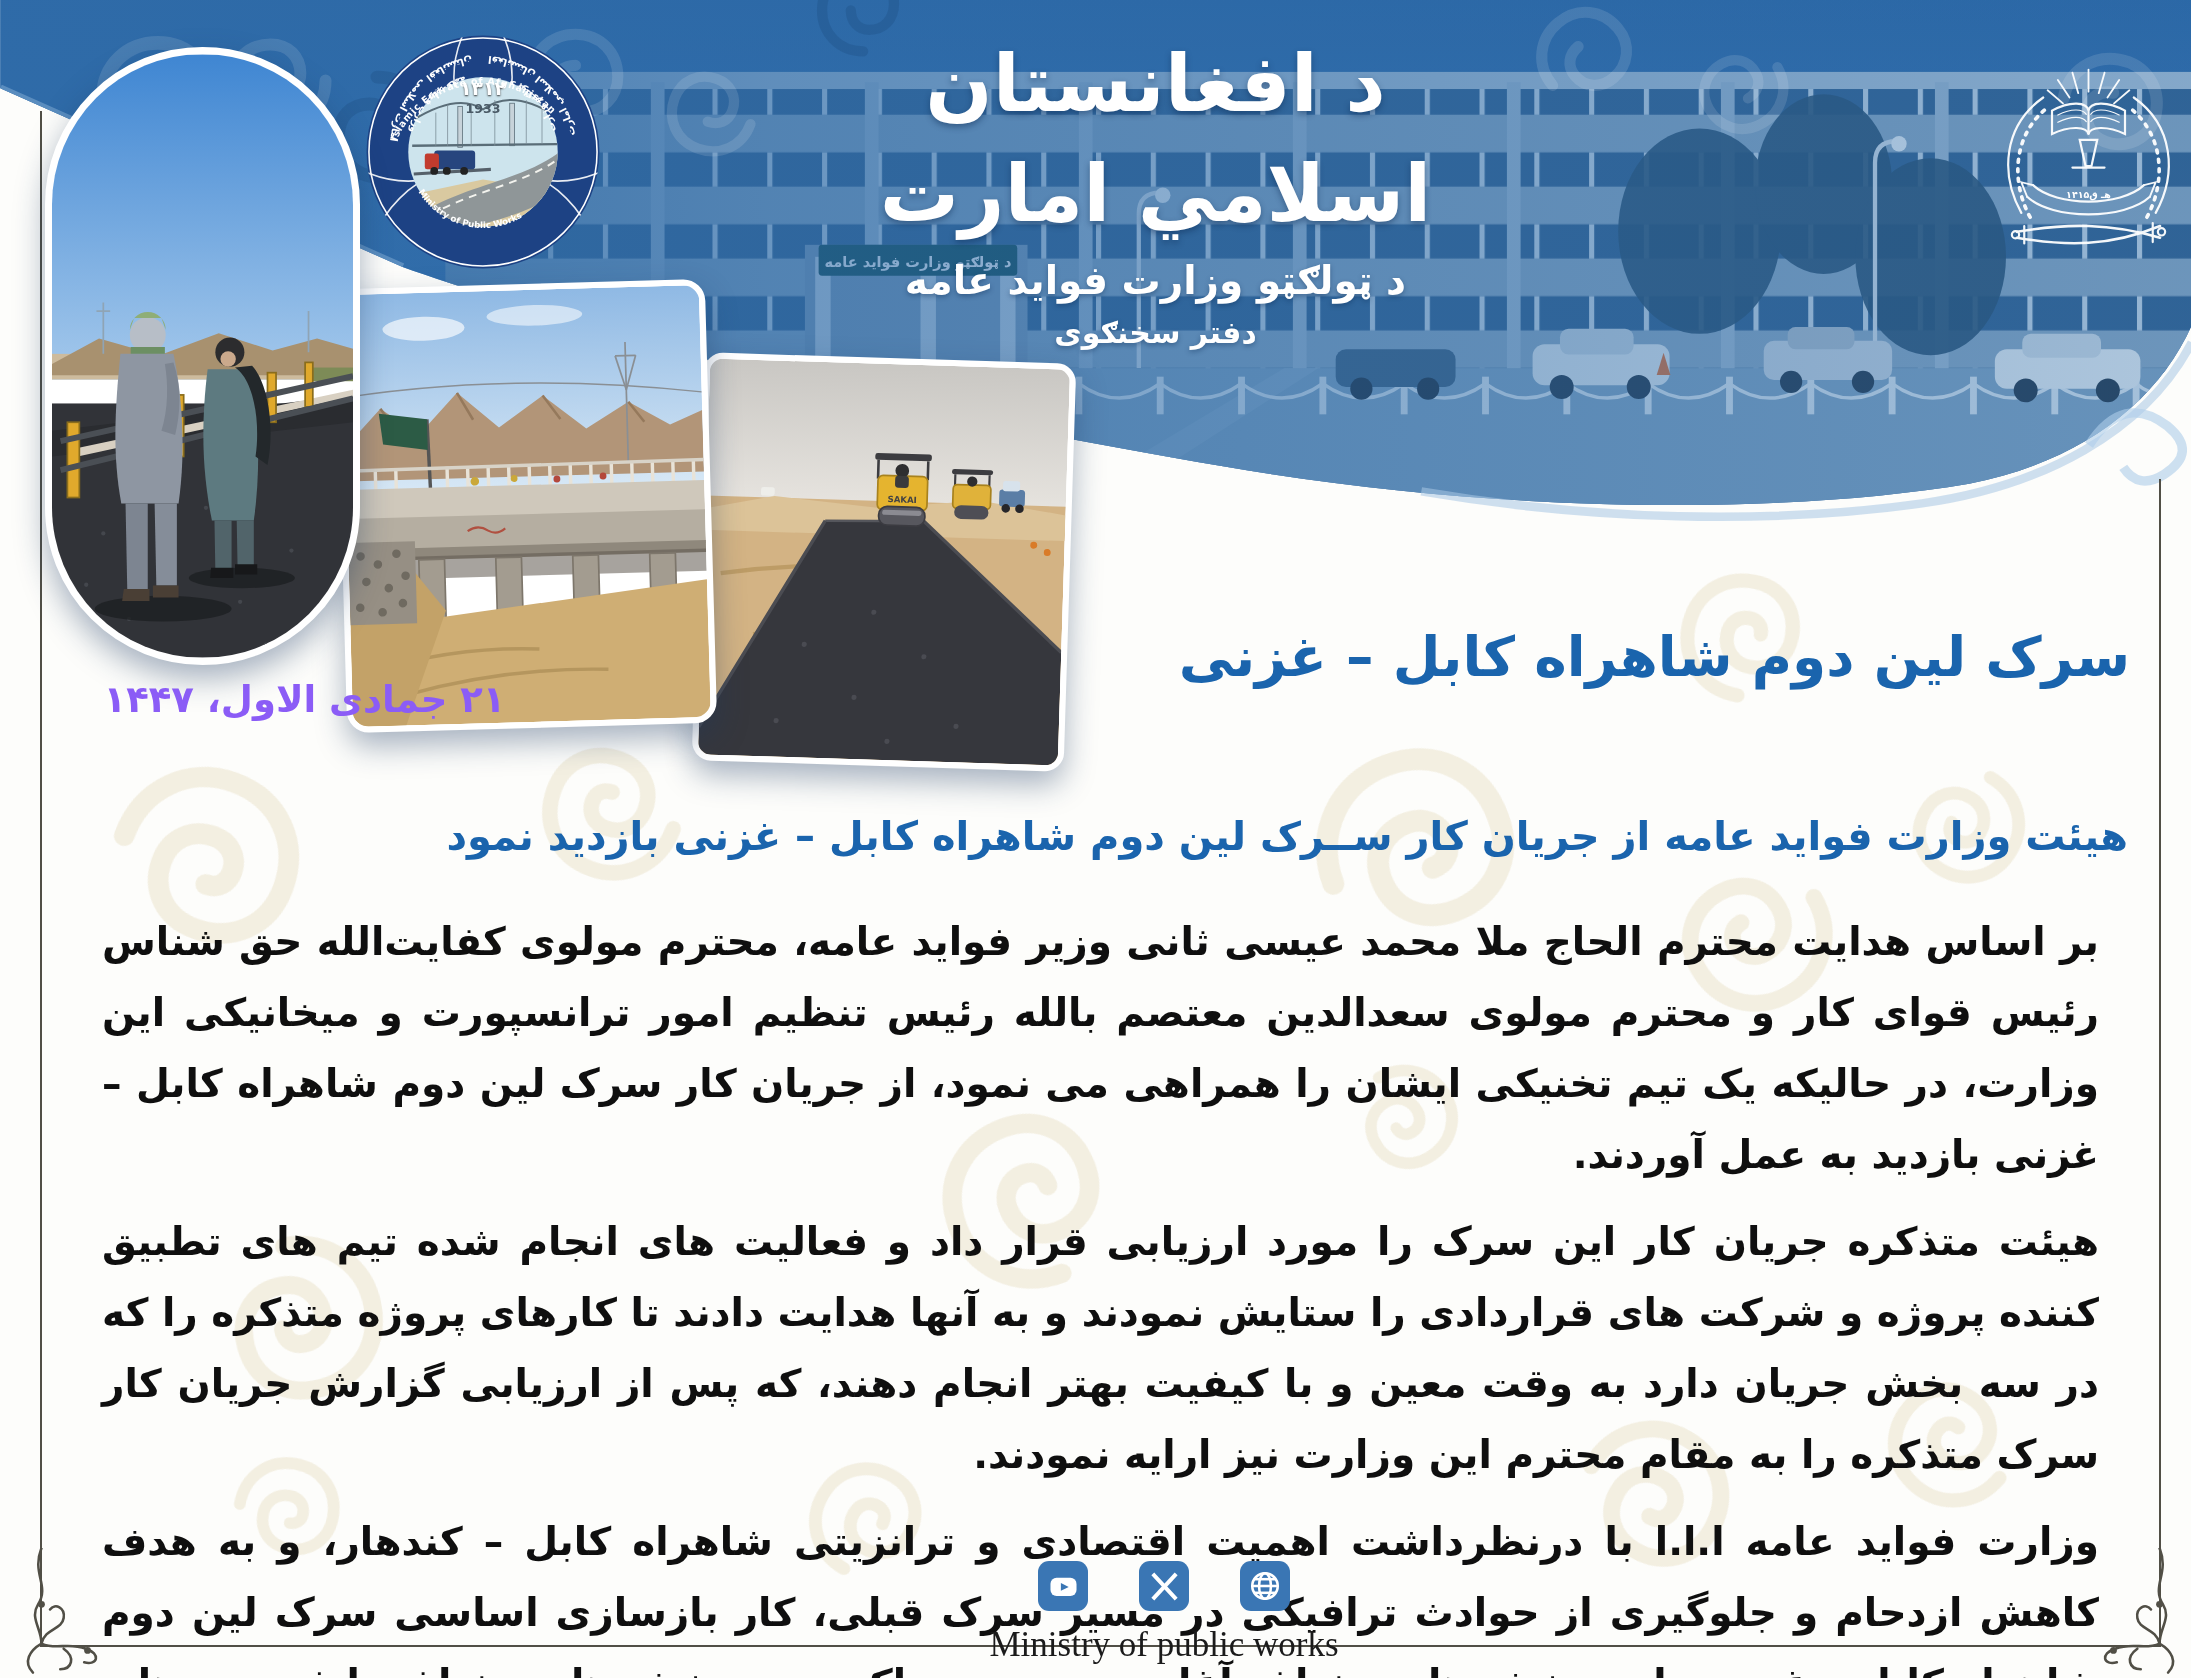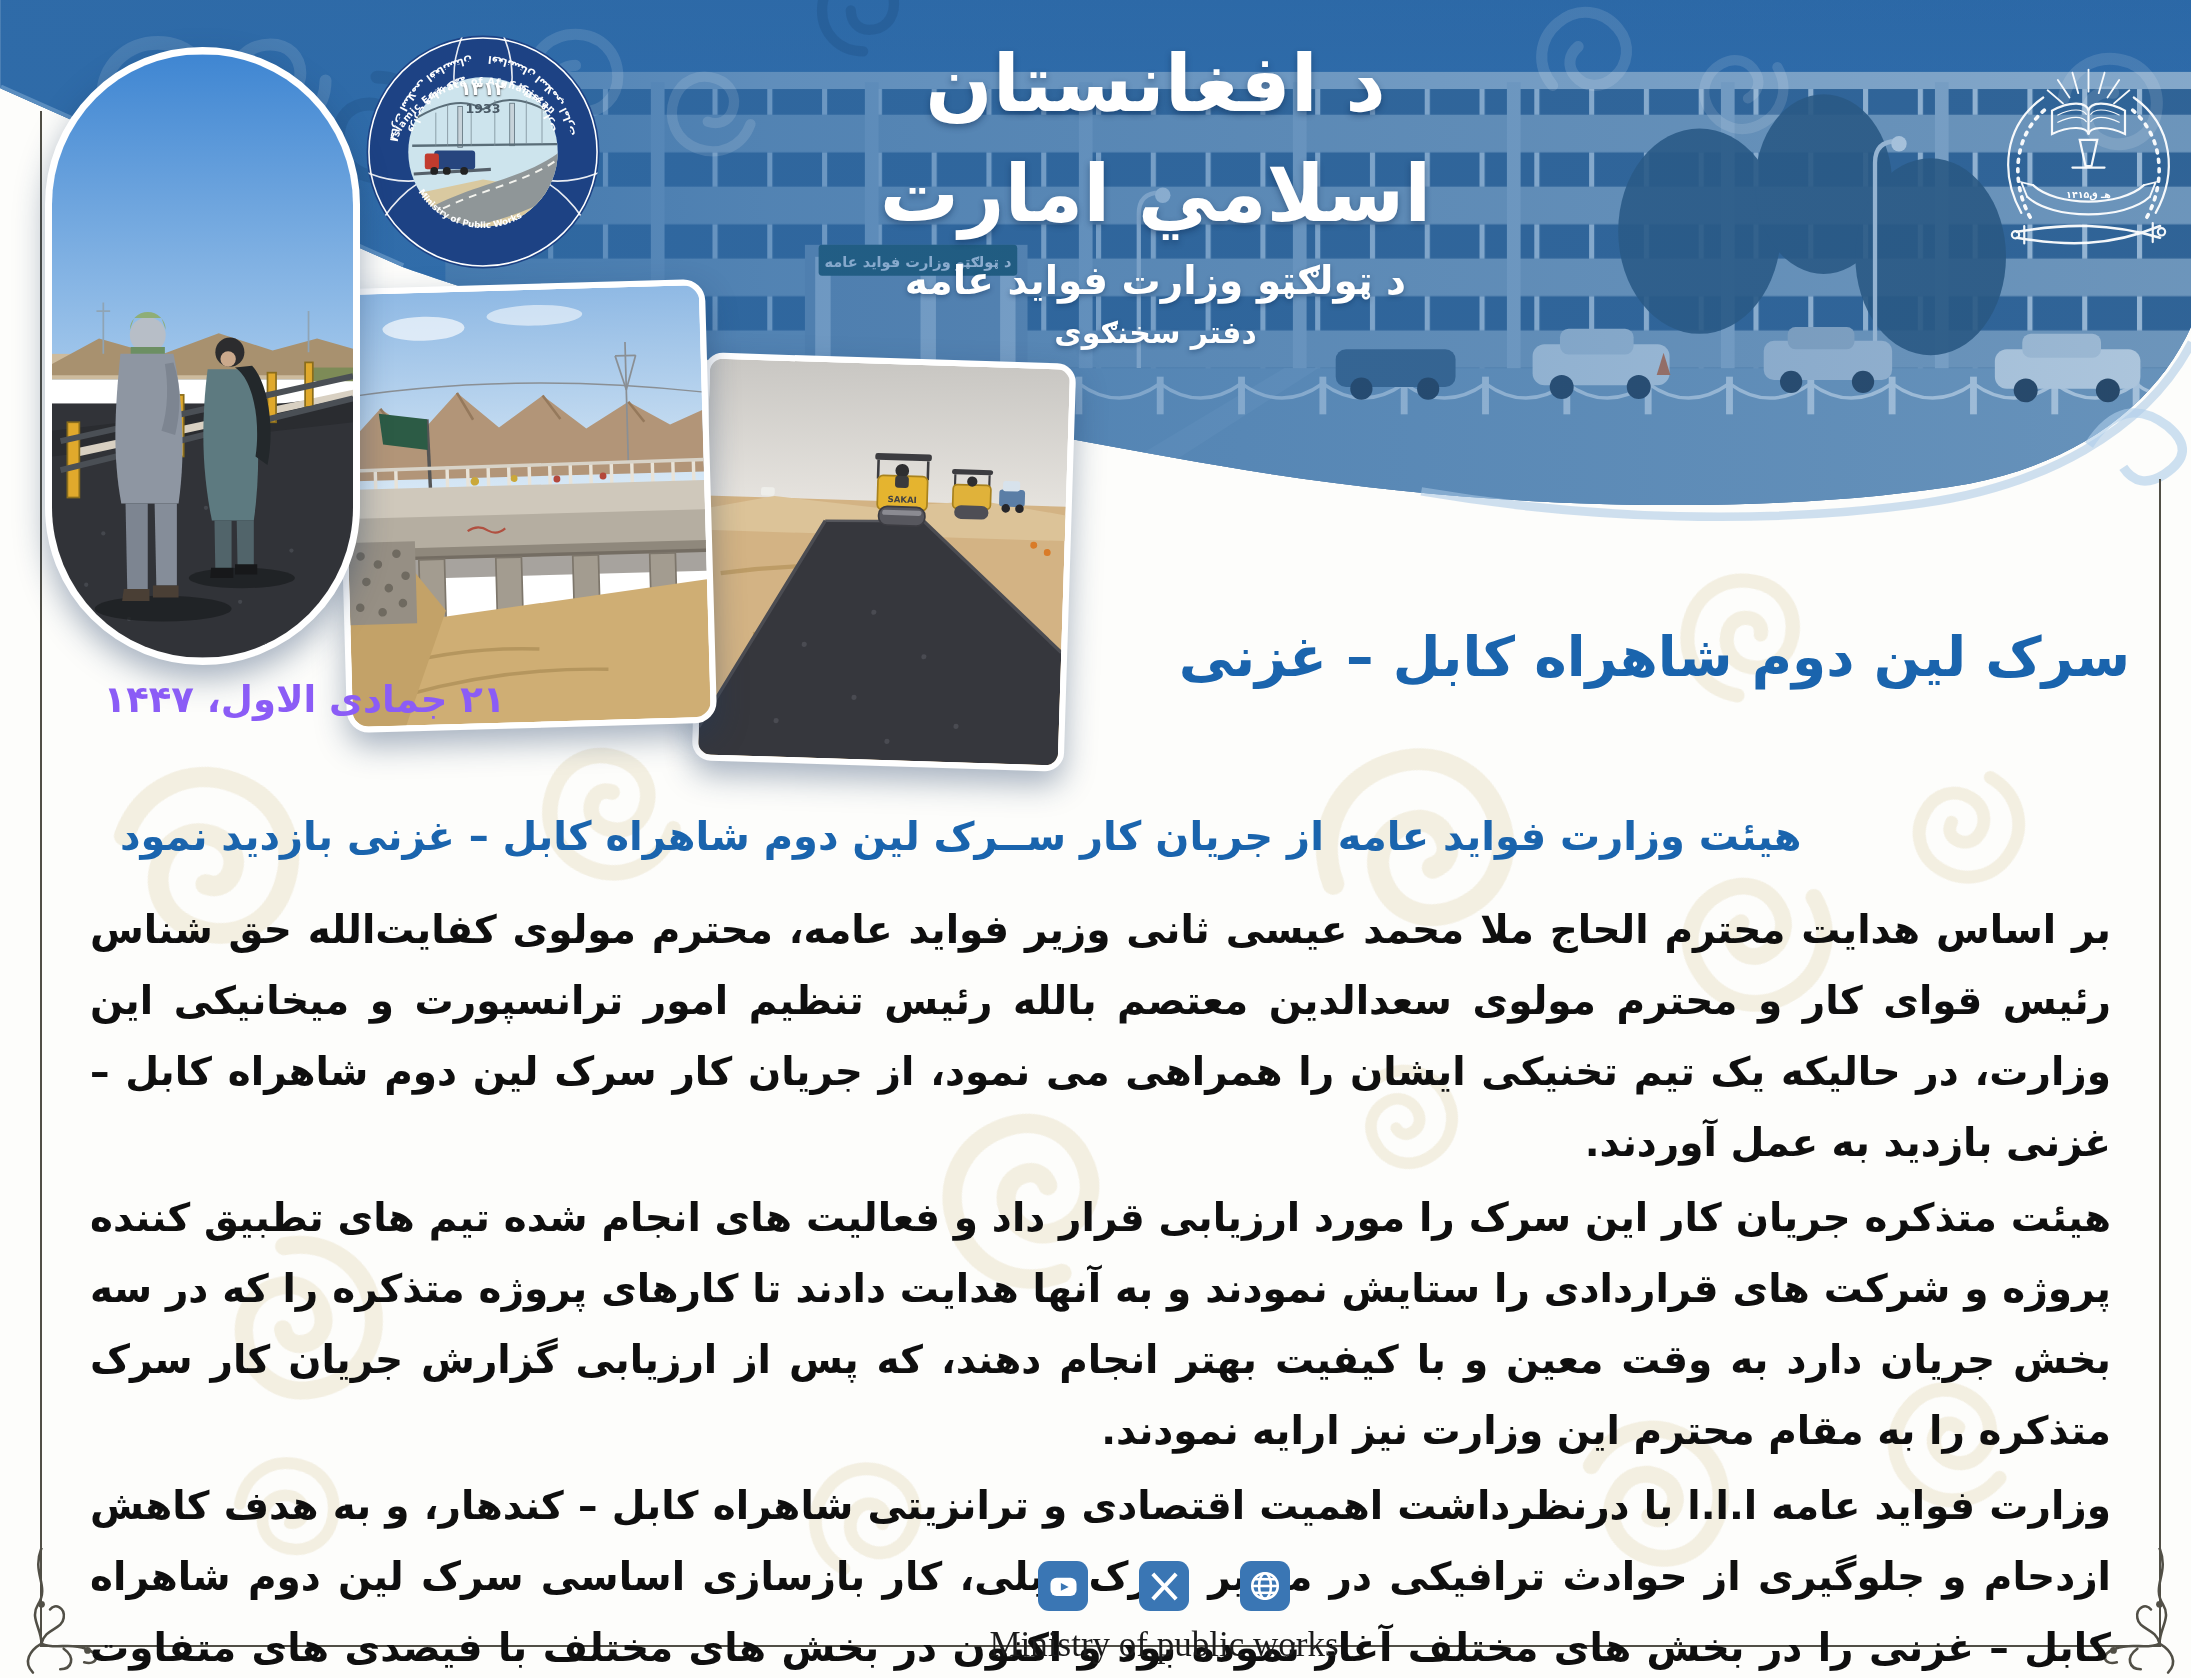--- a/index.html
+++ b/index.html
@@ -19,24 +19,24 @@
   .frame-line{position:absolute;background:#514f46;z-index:2;}
   .corner-orn{position:absolute;z-index:2;}
   
   .photo{position:absolute;overflow:hidden;background:#fff;box-shadow:0 13.7px 31px rgba(25,55,95,.38);}
   .photo.capsule{left:45px;top:47px;width:301px;height:604px;border:7.7px solid #ffffff;border-radius:171px;z-index:6;}
   .photo.bridge{left:341px;top:284px;width:358px;height:432px;border:6px solid #ffffff;border-radius:22px;transform:rotate(-1.6deg);z-index:5;}
   .photo.asphalt{left:698px;top:358px;width:360px;height:396px;border:6px solid #ffffff;border-radius:19px;transform:rotate(1.8deg);z-index:4;}
   
   .date{position:absolute;left:101px;top:678px;width:407px;text-align:center;font-size:37px;font-weight:700;color:#8b5cf6;z-index:7;}
   .title{position:absolute;left:1074px;right:62px;top:625px;text-align:right;font-size:55px;font-weight:700;color:#1a64ad;z-index:7;}
-  .subtitle{position:absolute;left:120px;right:64px;top:813px;text-align:left;font-size:40px;font-weight:700;color:#1a64ad;z-index:7;}
+  .subtitle{position:absolute;left:120px;right:64px;top:813px;text-align:right;font-size:40px;font-weight:700;color:#1a64ad;z-index:7;}
   .body-text{position:absolute;left:86px;right:77px;top:890px;z-index:7;direction:rtl;
              font-size:39px;font-weight:700;color:#0f0f0f;line-height:71px;text-align:justify;}
-  .body-text p{margin:4px;text-align-last:right;}
+  .body-text p{margin:16px;text-align-last:right;}
   .body-text p.center-last{text-align-last:center;}
   
   .footer{position:absolute;left:1010px;top:1561px;width:308px;z-index:7;display:flex;flex-direction:column;align-items:center;}
   .icons{display:flex;gap:51px;}
   .sicon{width:50px;height:50px;border-radius:11px;background:#3a76b4;display:flex;align-items:center;justify-content:center;cursor:pointer;}
   .footer-label{margin-top:13.7px;font-family:"Liberation Serif",serif;font-size:35px;color:#1b1b1b;white-space:nowrap;}
 </style>
 </head>
 <body>
 

